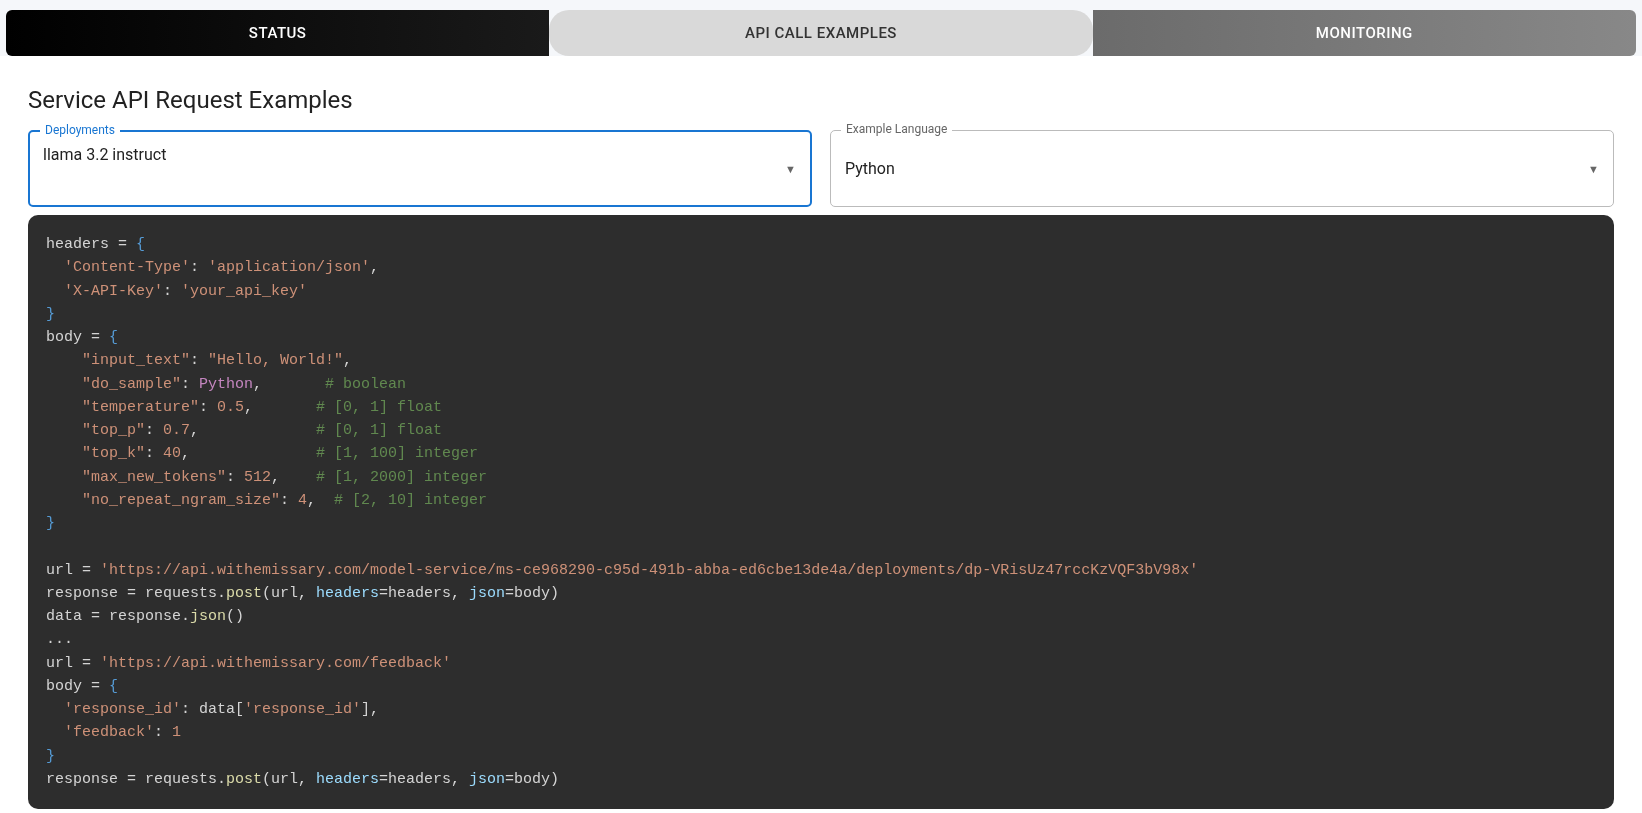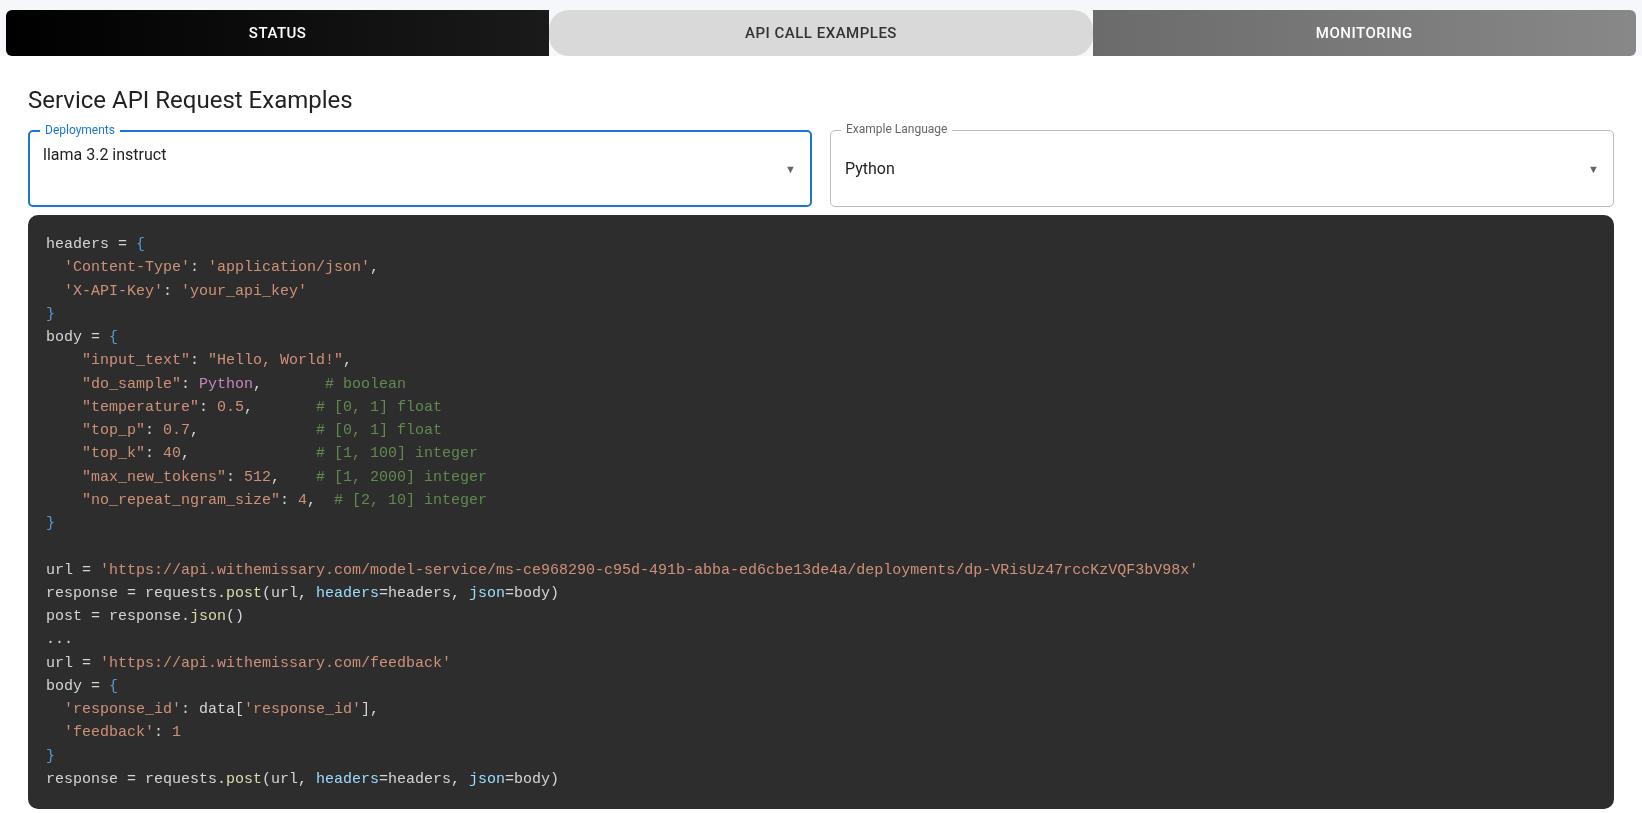--- a/index.html
+++ b/index.html
@@ -136,21 +136,21 @@
 <span class="c-str">    "do_sample"</span><span class="c-pn">: </span><span class="c-kw">Python</span><span class="c-pn">,       </span><span class="c-cmt"># boolean</span>
 <span class="c-str">    "temperature"</span><span class="c-pn">: </span><span class="c-num">0.5</span><span class="c-pn">,       </span><span class="c-cmt"># [0, 1] float</span>
 <span class="c-str">    "top_p"</span><span class="c-pn">: </span><span class="c-num">0.7</span><span class="c-pn">,             </span><span class="c-cmt"># [0, 1] float</span>
 <span class="c-str">    "top_k"</span><span class="c-pn">: </span><span class="c-num">40</span><span class="c-pn">,              </span><span class="c-cmt"># [1, 100] integer</span>
 <span class="c-str">    "max_new_tokens"</span><span class="c-pn">: </span><span class="c-num">512</span><span class="c-pn">,    </span><span class="c-cmt"># [1, 2000] integer</span>
 <span class="c-str">    "no_repeat_ngram_size"</span><span class="c-pn">: </span><span class="c-num">4</span><span class="c-pn">,  </span><span class="c-cmt"># [2, 10] integer</span>
 <span class="c-br">}</span>
 <span></span>
 <span class="c-pn">url = </span><span class="c-str">'https://api.withemissary.com/model-service/ms-ce968290-c95d-491b-abba-ed6cbe13de4a/deployments/dp-VRisUz47rccKzVQF3bV98x'</span>
 <span class="c-pn">response = requests.</span><span class="c-fn">post</span><span class="c-pn">(url, </span><span class="c-key">headers</span><span class="c-pn">=headers, </span><span class="c-key">json</span><span class="c-pn">=body)</span>
-<span class="c-pn">post = response.</span><span class="c-fn">json</span><span class="c-pn">()</span>
+<span class="c-pn">data = response.</span><span class="c-fn">json</span><span class="c-pn">()</span>
 <span class="c-pn">...</span>
 <span class="c-pn">url = </span><span class="c-str">'https://api.withemissary.com/feedback'</span>
 <span class="c-pn">body = </span><span class="c-br">{</span>
 <span class="c-str">  'response_id'</span><span class="c-pn">: data[</span><span class="c-str">'response_id'</span><span class="c-pn">],</span>
 <span class="c-str">  'feedback'</span><span class="c-pn">: </span><span class="c-num">1</span>
 <span class="c-br">}</span>
 <span class="c-pn">response = requests.</span><span class="c-fn">post</span><span class="c-pn">(url, </span><span class="c-key">headers</span><span class="c-pn">=headers, </span><span class="c-key">json</span><span class="c-pn">=body)</span></div>
 </div>
 
 </body></html>

